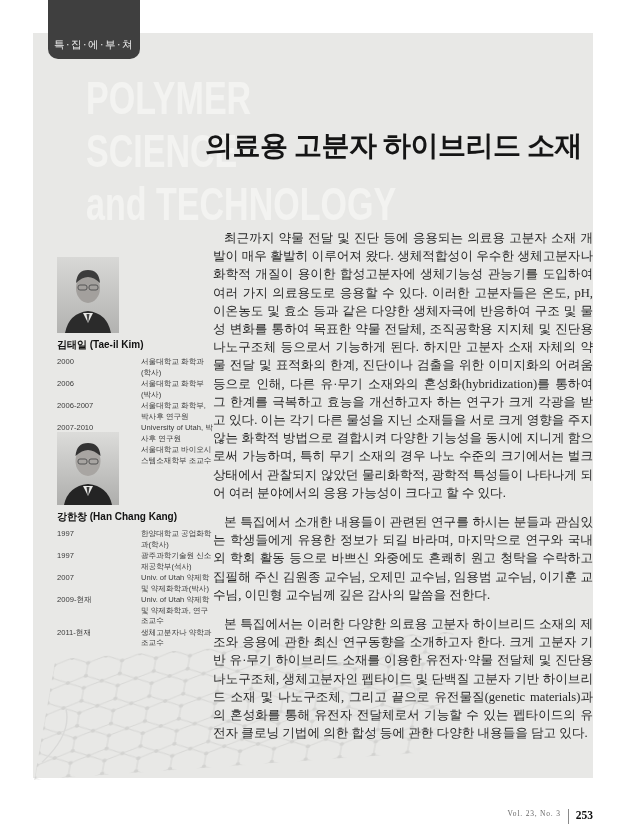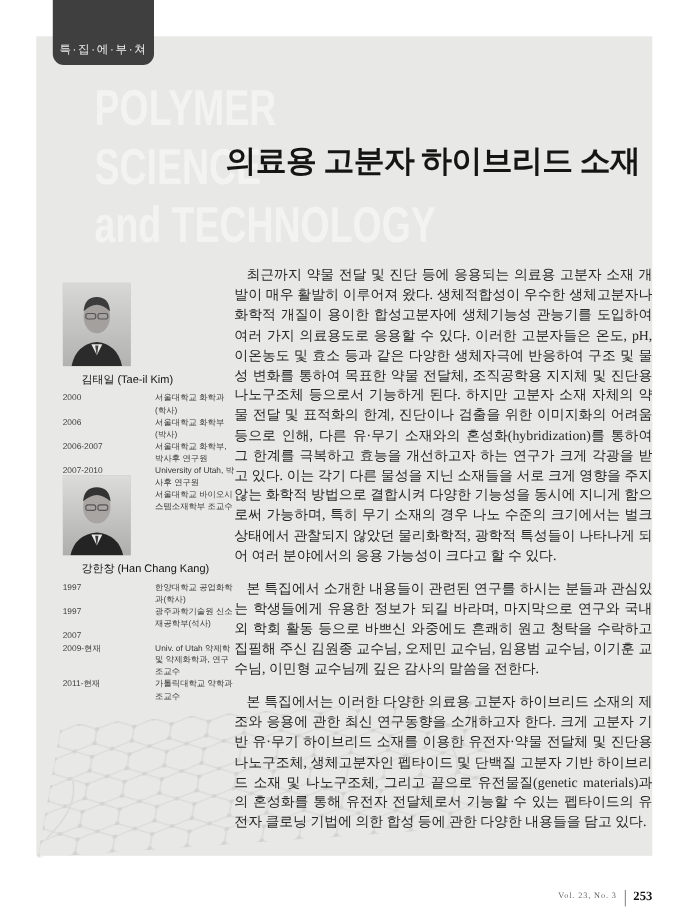--- a/index.html
+++ b/index.html
@@ -45,35 +45,34 @@
     font-family:"Liberation Sans","DejaVu Sans",sans-serif; }
   .profile { position:absolute; left:0; width:156px; }
   .profile.p1 { top:0; }
   .profile.p2 { top:175px; }
   .photo {
     width:62px; height:76px; overflow:hidden;
     background:#c9c9c7; display:block;
   }
   .profile.p2 .photo { height:73px; }
   .author-name {
-    margin-top:5px; font-size:10px; font-weight:normal; color:#111;
+    margin-top:5px; font-size:10px; font-weight:bold; color:#111;
     white-space:nowrap;
-    margin-left:17px;
   }
   .cv { margin-top:5px; width:156px; }
   .cv-row { display:flex; align-items:flex-start; margin-bottom:1px;gap:40px; }
   .cv-period { flex:0 0 44px; font-size:7.6px; color:#3a3a3a; line-height:10.5px; }
   .cv-desc   { flex:1; font-size:7.6px; color:#3a3a3a; line-height:10.5px; }
   
   .body-text {
     position:absolute; left:213px; top:229px; width:380px;
     font-size:12.6px; line-height:18.2px; color:#262626;
     text-align:justify; z-index:2;
   }
-  .body-text p { text-indent:11px; margin-bottom:11px;margin-top:12px; }
+  .body-text p { text-indent:11px; margin-bottom:11px; }
   .body-text p:last-child { margin-bottom:0; }
   
   .molecule {
     position:absolute; left:34px; top:640px; opacity:0.5;
     transform:rotate(-4deg) skewX(-14deg) scaleY(0.85);
     transform-origin:left bottom; z-index:0;
   }
   
   .footer {
     position:absolute; top:779px; right:28px;
@@ -190,28 +189,29 @@
         <div class="cv-row">
           <span class="cv-period">1997</span>
           <span class="cv-desc">한양대학교 공업화학과(학사)</span>
         </div>
         <div class="cv-row">
           <span class="cv-period">1997</span>
           <span class="cv-desc">광주과학기술원 신소재공학부(석사)</span>
         </div>
         <div class="cv-row">
           <span class="cv-period">2007</span>
+          <span class="cv-desc">Univ. of Utah 약제학 및 약제화학과(박사)</span>
         </div>
         <div class="cv-row">
           <span class="cv-period">2009-현재</span>
           <span class="cv-desc">Univ. of Utah 약제학 및 약제화학과, 연구조교수</span>
         </div>
         <div class="cv-row">
           <span class="cv-period">2011-현재</span>
-          <span class="cv-desc">가톨릭대학교 약학과 조교수</span>
+          <span class="cv-desc">생체고분자나 약학과 조교수</span>
         </div>
       </div>
     </section>
 
   </aside>
 
   <main class="body-text">
     <p>최근까지 약물 전달 및 진단 등에 응용되는 의료용 고분자 소재 개발이 매우 활발히 이루어져 왔다. 생체적합성이 우수한 생체고분자나 화학적 개질이 용이한 합성고분자에 생체기능성 관능기를 도입하여 여러 가지 의료용도로 응용할 수 있다. 이러한 고분자들은 온도, pH, 이온농도 및 효소 등과 같은 다양한 생체자극에 반응하여 구조 및 물성 변화를 통하여 목표한 약물 전달체, 조직공학용 지지체 및 진단용 나노구조체 등으로서 기능하게 된다. 하지만 고분자 소재 자체의 약물 전달 및 표적화의 한계, 진단이나 검출을 위한 이미지화의 어려움 등으로 인해, 다른 유·무기 소재와의 혼성화(hybridization)를 통하여 그 한계를 극복하고 효능을 개선하고자 하는 연구가 크게 각광을 받고 있다. 이는 각기 다른 물성을 지닌 소재들을 서로 크게 영향을 주지 않는 화학적 방법으로 결합시켜 다양한 기능성을 동시에 지니게 함으로써 가능하며, 특히 무기 소재의 경우 나노 수준의 크기에서는 벌크 상태에서 관찰되지 않았던 물리화학적, 광학적 특성들이 나타나게 되어 여러 분야에서의 응용 가능성이 크다고 할 수 있다.</p>
     <p>본 특집에서 소개한 내용들이 관련된 연구를 하시는 분들과 관심있는 학생들에게 유용한 정보가 되길 바라며, 마지막으로 연구와 국내외 학회 활동 등으로 바쁘신 와중에도 흔쾌히 원고 청탁을 수락하고 집필해 주신 김원종 교수님, 오제민 교수님, 임용범 교수님, 이기훈 교수님, 이민형 교수님께 깊은 감사의 말씀을 전한다.</p>
     <p>본 특집에서는 이러한 다양한 의료용 고분자 하이브리드 소재의 제조와 응용에 관한 최신 연구동향을 소개하고자 한다. 크게 고분자 기반 유·무기 하이브리드 소재를 이용한 유전자·약물 전달체 및 진단용 나노구조체, 생체고분자인 펩타이드 및 단백질 고분자 기반 하이브리드 소재 및 나노구조체, 그리고 끝으로 유전물질(genetic materials)과의 혼성화를 통해 유전자 전달체로서 기능할 수 있는 펩타이드의 유전자 클로닝 기법에 의한 합성 등에 관한 다양한 내용들을 담고 있다.</p>

